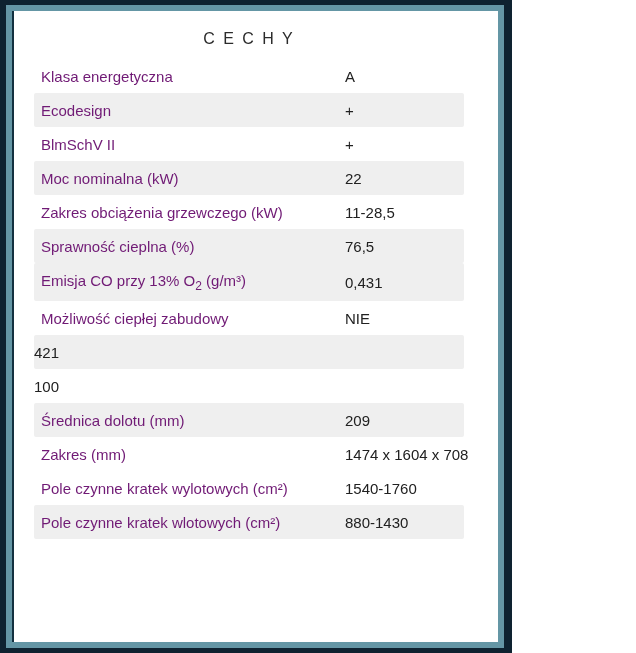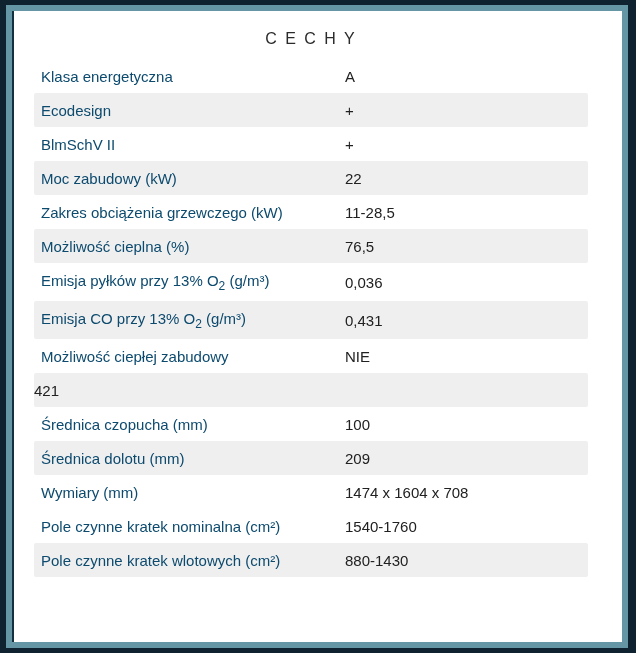--- a/index.html
+++ b/index.html
@@ -5,21 +5,21 @@
   html, body {
     margin: 0;
     padding: 0;
     width: 636px;
     height: 653px;
     overflow: hidden;
     font-family: "Liberation Sans", "DejaVu Sans", sans-serif;
   }
   .outer {
     box-sizing: border-box;
-    width: 636px;
+    width: 512px;
     height: 653px;
     background: #0e2230;
     padding: 5px 8px 5px 6px;
   }
   .panel {
     box-sizing: border-box;
     width: 100%;
     height: 100%;
     background: #ffffff;
     border: 6px solid #6496a5;
@@ -45,21 +45,21 @@
   }
   .row.tall { height: 38px; }
   .row.shaded {
     background: #efefef;
     border-radius: 2px;
   }
   .label {
     box-sizing: border-box;
     flex: 0 0 311px;
     padding-left: 7px;
-    color: #0c4a6e;
+    color: #701a75;
     white-space: nowrap;
     overflow: hidden;
   }
   .label .sub {
     font-size: 12px;
     vertical-align: -4px;
   }
   .value {
     flex: 1;
     color: #212121;
@@ -80,60 +80,55 @@
   </div>
           <div class="row shaded">
     <div class="label"><span>Ecodesign</span></div>
     <div class="value">+</div>
   </div>
           <div class="row">
     <div class="label"><span>BlmSchV II</span></div>
     <div class="value">+</div>
   </div>
           <div class="row shaded">
-    <div class="label"><span>Moc zabudowy (kW)</span></div>
+    <div class="label"><span>Moc nominalna (kW)</span></div>
     <div class="value">22</div>
   </div>
           <div class="row">
     <div class="label"><span>Zakres obciążenia grzewczego (kW)</span></div>
     <div class="value">11-28,5</div>
   </div>
           <div class="row shaded">
-    <div class="label"><span>Możliwość cieplna (%)</span></div>
+    <div class="label"><span>Sprawność cieplna (%)</span></div>
     <div class="value">76,5</div>
-  </div>
-          <div class="row tall">
-    <div class="label"><span>Emisja pyłków przy 13% O</span><span class="sub">2</span><span> (g/m³)</span></div>
-    <div class="value">0,036</div>
   </div>
           <div class="row shaded tall">
     <div class="label"><span>Emisja CO przy 13% O</span><span class="sub">2</span><span> (g/m³)</span></div>
     <div class="value">0,431</div>
   </div>
           <div class="row">
     <div class="label"><span>Możliwość ciepłej zabudowy</span></div>
     <div class="value">NIE</div>
   </div>
           <div class="row shaded">
     <div class="value">421</div>
   </div>
           <div class="row">
-    <div class="label"><span>Średnica czopucha (mm)</span></div>
     <div class="value">100</div>
   </div>
           <div class="row shaded">
     <div class="label"><span>Średnica dolotu (mm)</span></div>
     <div class="value">209</div>
   </div>
           <div class="row">
-    <div class="label"><span>Wymiary (mm)</span></div>
+    <div class="label"><span>Zakres (mm)</span></div>
     <div class="value">1474 x 1604 x 708</div>
   </div>
           <div class="row">
-    <div class="label"><span>Pole czynne kratek nominalna (cm²)</span></div>
+    <div class="label"><span>Pole czynne kratek wylotowych (cm²)</span></div>
     <div class="value">1540-1760</div>
   </div>
           <div class="row shaded">
     <div class="label"><span>Pole czynne kratek wlotowych (cm²)</span></div>
     <div class="value">880-1430</div>
   </div>
         </div>
     </div>
   </div>
 </div>

